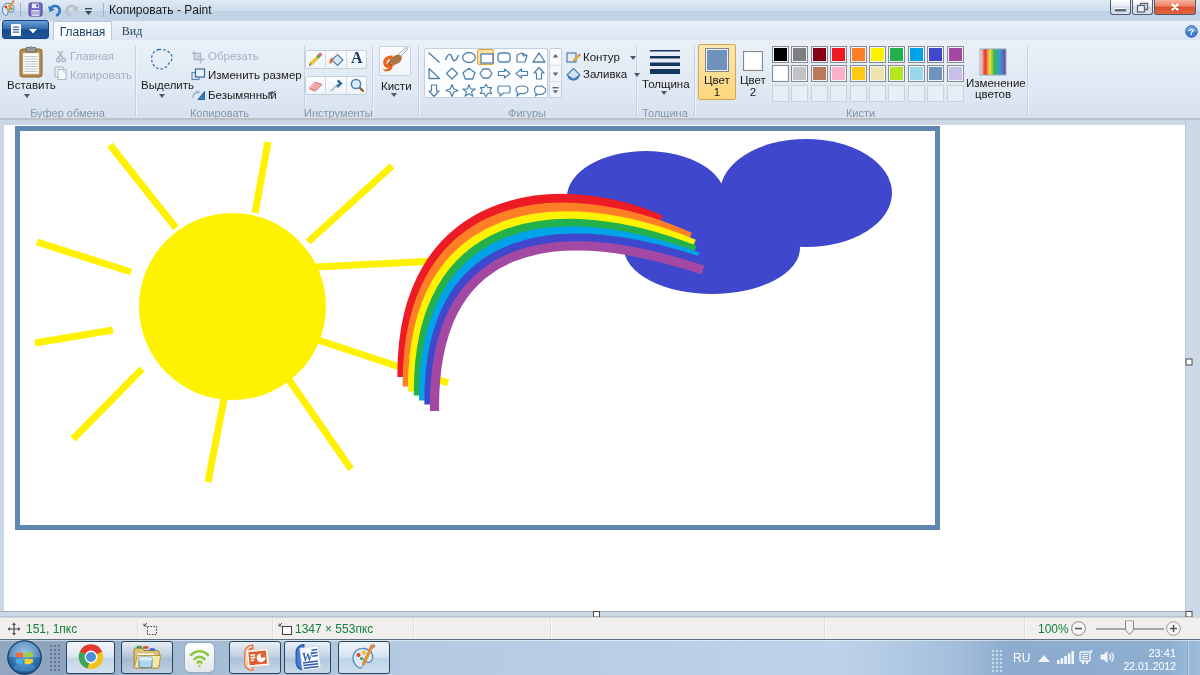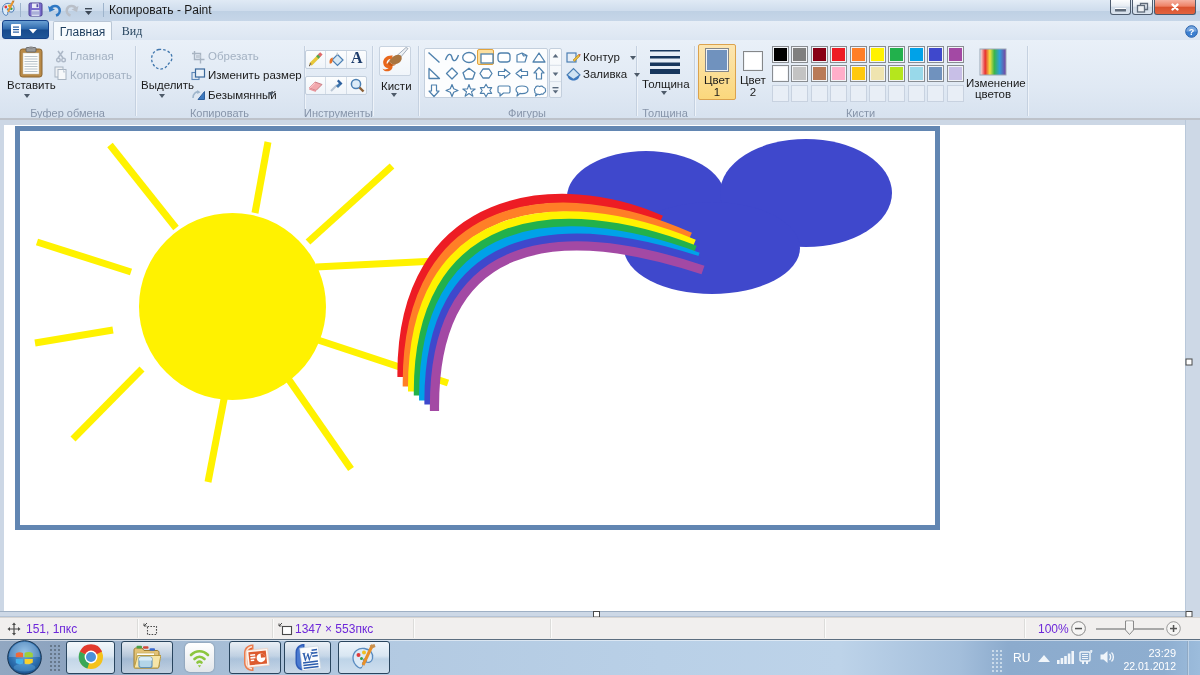--- a/index.html
+++ b/index.html
@@ -34,21 +34,21 @@
 .glabel { top:63px; font-size:11px; color:#8795aa; text-align:center; white-space:nowrap; }
 .rtext { font-size:11.5px; color:#1b1b1b; white-space:nowrap; }
 .rtext-dis { font-size:11.5px; color:#a3b1c2; white-space:nowrap; }
 .darr { width:0; height:0; border-left:3.5px solid transparent; border-right:3.5px solid transparent; border-top:4px solid #4d5a69; }
 #ribline { left:0; top:118px; width:1200px; height:2px; background:#bdc2ca; }
 
 #work { left:0; top:120px; width:1200px; height:497px; background:#fff; }
 
 #statusbar { left:0; top:617px; width:1200px; height:23px; background:#f1efee; border-top:1px solid #d7d4d1; }
 .ssep { top:2px; width:1px; height:19px; background:#dcdcda; box-shadow:1px 0 0 #fbfbfa; }
-.stext { top:5px; font-size:12px; color:#6d28d9; }
+.stext { top:5px; font-size:12px; color:#15803d; }
 
 #taskbar { left:0; top:639px; width:1200px; height:36px; border-top:1px solid #5c6e80;
   background:linear-gradient(to right,#91a7c1 0%,#8ca3bf 6%,#a0b7d0 12%,#b2c9e1 30%,#b9d0e7 55%,#bdd3e9 70%,#a3bedb 80%,#8cabcd 84%,#8eaed0 97%,#9cbcdc 100%); }
 #taskbar::before { content:""; position:absolute; left:0; top:0; width:1200px; height:1px; background:rgba(255,255,255,.5); }
 .tbtn { top:1px; height:33px; border:1px solid #29455e; border-radius:3px; position:absolute;
   background:linear-gradient(rgba(255,255,255,.75), rgba(255,255,255,.28) 45%, rgba(183,206,229,.25) 55%, rgba(255,255,255,.35)); }
 .trayicon { color:#fff; }
 </style></head>
 <body>
 <div id="scr">
@@ -713,17 +713,17 @@
     <path d="M3 4.5 h6 M3 6.5 h6 M3 8.5 h6" stroke="#f0f5fa" stroke-width="1"></path>
     <path d="M11 1 L13.5 1 M12.2 0 L12.2 3" stroke="#f0f5fa" stroke-width="1.2"></path>
     <rect x="3" y="11" width="2" height="3" fill="#f0f5fa"></rect>
         <rect x="7" y="11" width="2" height="3" fill="#f0f5fa"></rect>
   </svg>
   <svg class="abs" style="left:1100px; top:10px;" width="15" height="14" viewBox="0 0 15 14">
     <path d="M0.5 4.5 H3.5 L7.5 1 V13 L3.5 9.5 H0.5 Z" fill="#f0f5fa"></path>
     <path d="M9.5 4 C11 5.5 11 8.5 9.5 10" stroke="#f0f5fa" stroke-width="1.4" fill="none"></path>
     <path d="M11.5 2.5 C14 4.5 14 9.5 11.5 11.5" stroke="#f0f5fa" stroke-width="1.4" fill="none"></path>
   </svg>
-  <div class="abs trayicon" style="left:1176px; top:7px; font-size:11px; transform:translateX(-100%);">23:29</div>
+  <div class="abs trayicon" style="left:1176px; top:7px; font-size:11px; transform:translateX(-100%);">23:41</div>
   <div class="abs trayicon" style="left:1176px; top:20px; font-size:10.5px; transform:translateX(-100%);">22.01.2012</div>
   <div class="abs" style="left:1187px; top:1px; width:1px; height:34px; background:#8fa9c4; box-shadow:1px 0 0 rgba(255,255,255,.35);"></div>
 </div>
 
 </div>
 </body></html>

